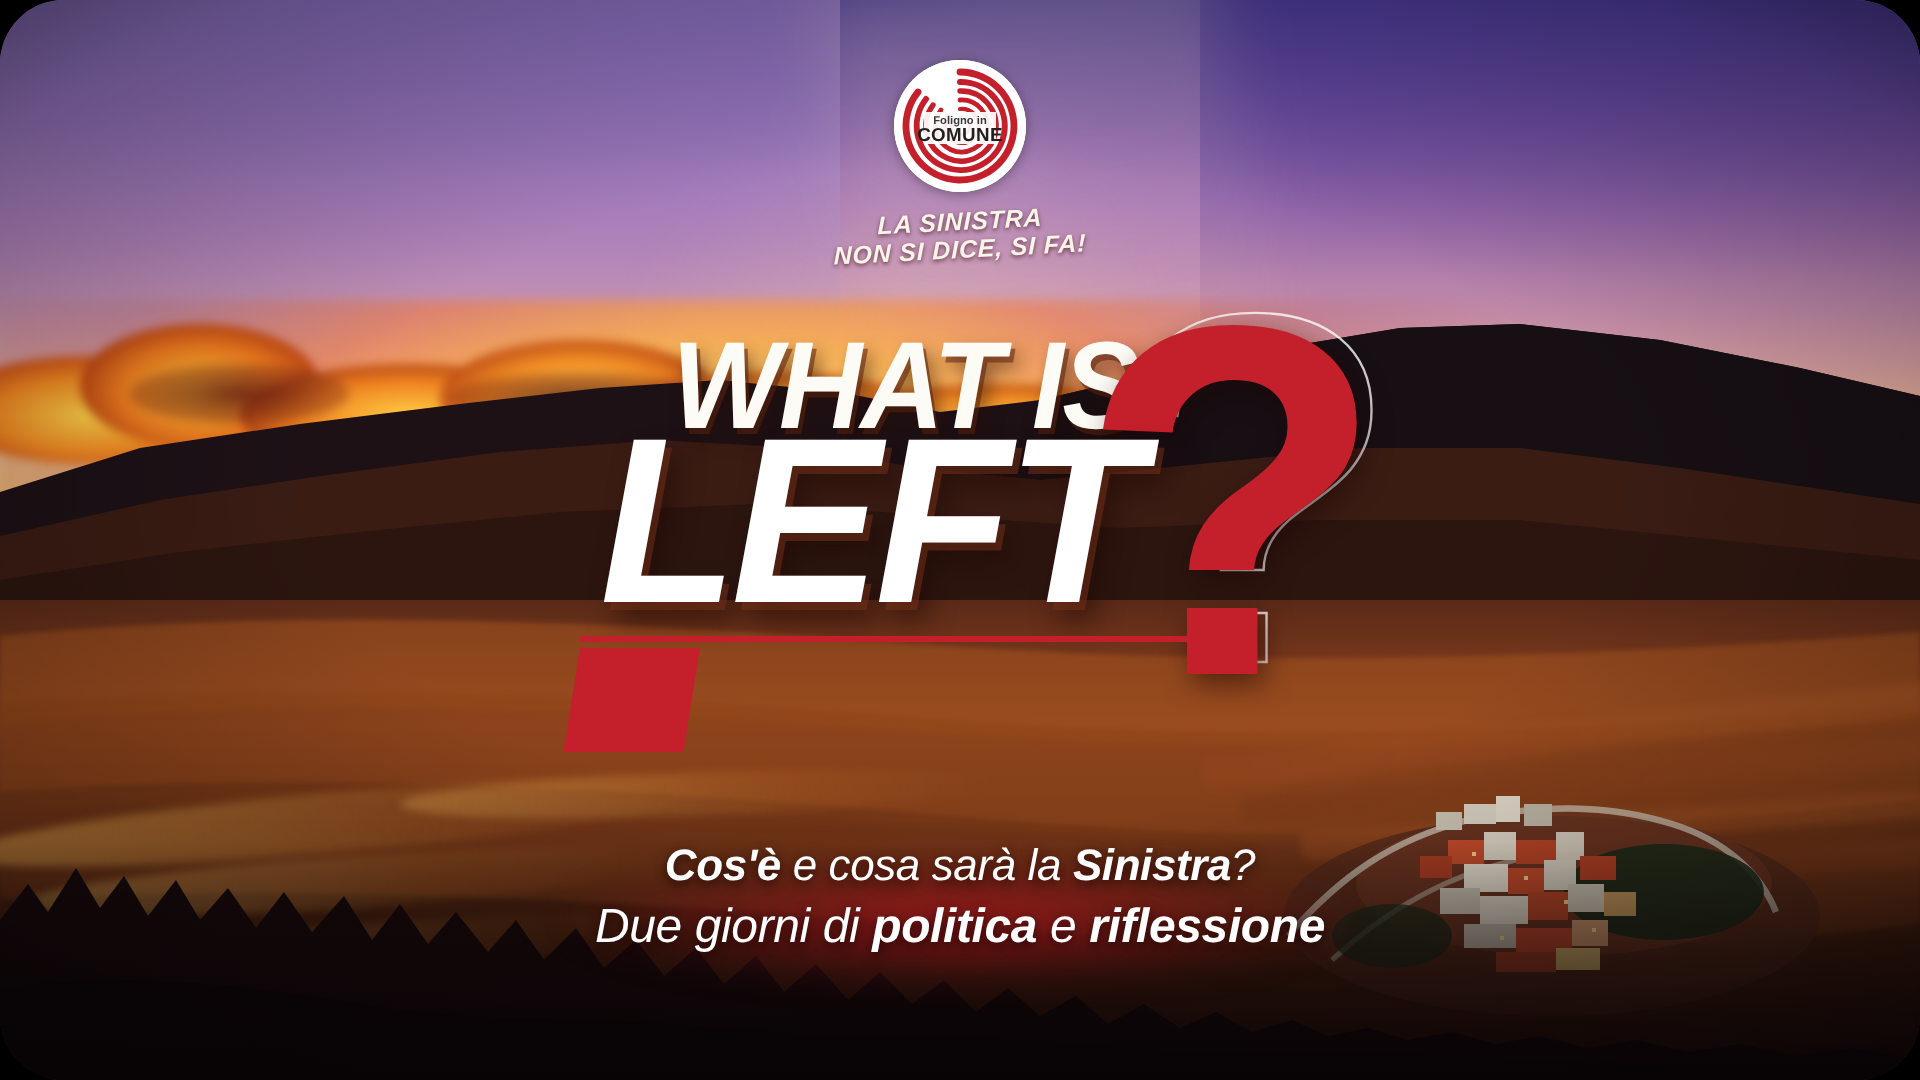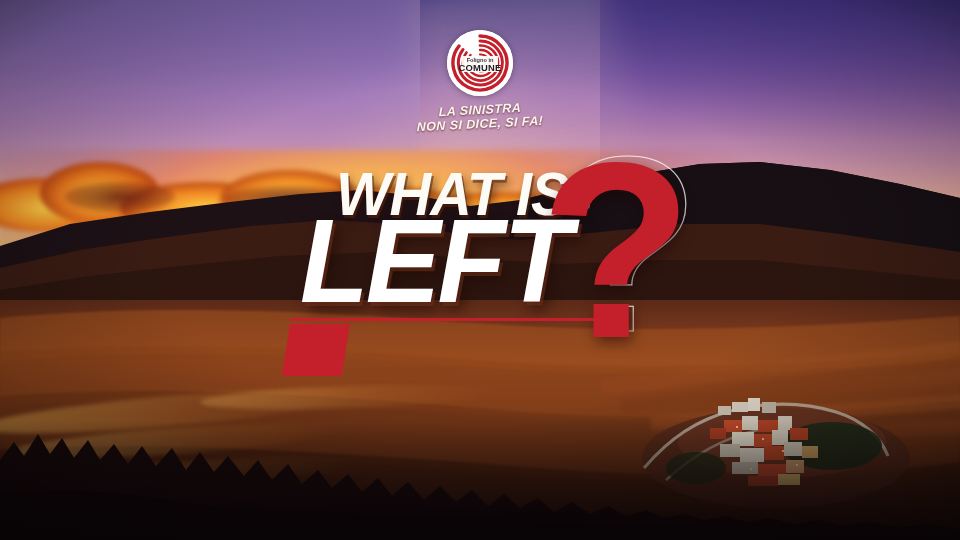--- a/index.html
+++ b/index.html
@@ -10,20 +10,21 @@
     font-family: "Liberation Sans", sans-serif;
   }
 
   #poster {
     position: relative;
     width: 960px;
     height: 540px;
     overflow: hidden;
     background: #14070b;
     user-select: none;
+    border-radius: 32px;
   }
 
   
   .sky {
     position: absolute;
     left: 0; top: 0; width: 960px; height: 260px;
     background:
       linear-gradient(to bottom,
         #5b4a9e 0%,
         #6e55a4 10%,
@@ -468,14 +469,28 @@
     <div class="t-left">LEFT</div>
   </div>
 
   <div class="date-block">
     <div class="date-rule"></div>
     <div class="date-tab"></div>
     <div class="date-text">
     </div>
   </div>
 
+  <div class="foot">
+    <div class="foot-glow"></div>
+    <div class="foot-l1">
+      <span class="b">Cos'è</span>
+      <span>e cosa sarà la</span>
+      <span class="b">Sinistra</span><span>?</span>
+    </div>
+    <div class="foot-l2">
+      <span>Due giorni di</span>
+      <span class="b">politica</span>
+      <span>e</span>
+      <span class="b">riflessione</span>
+    </div>
+  </div>
 
 </div>
 
 </body></html>

